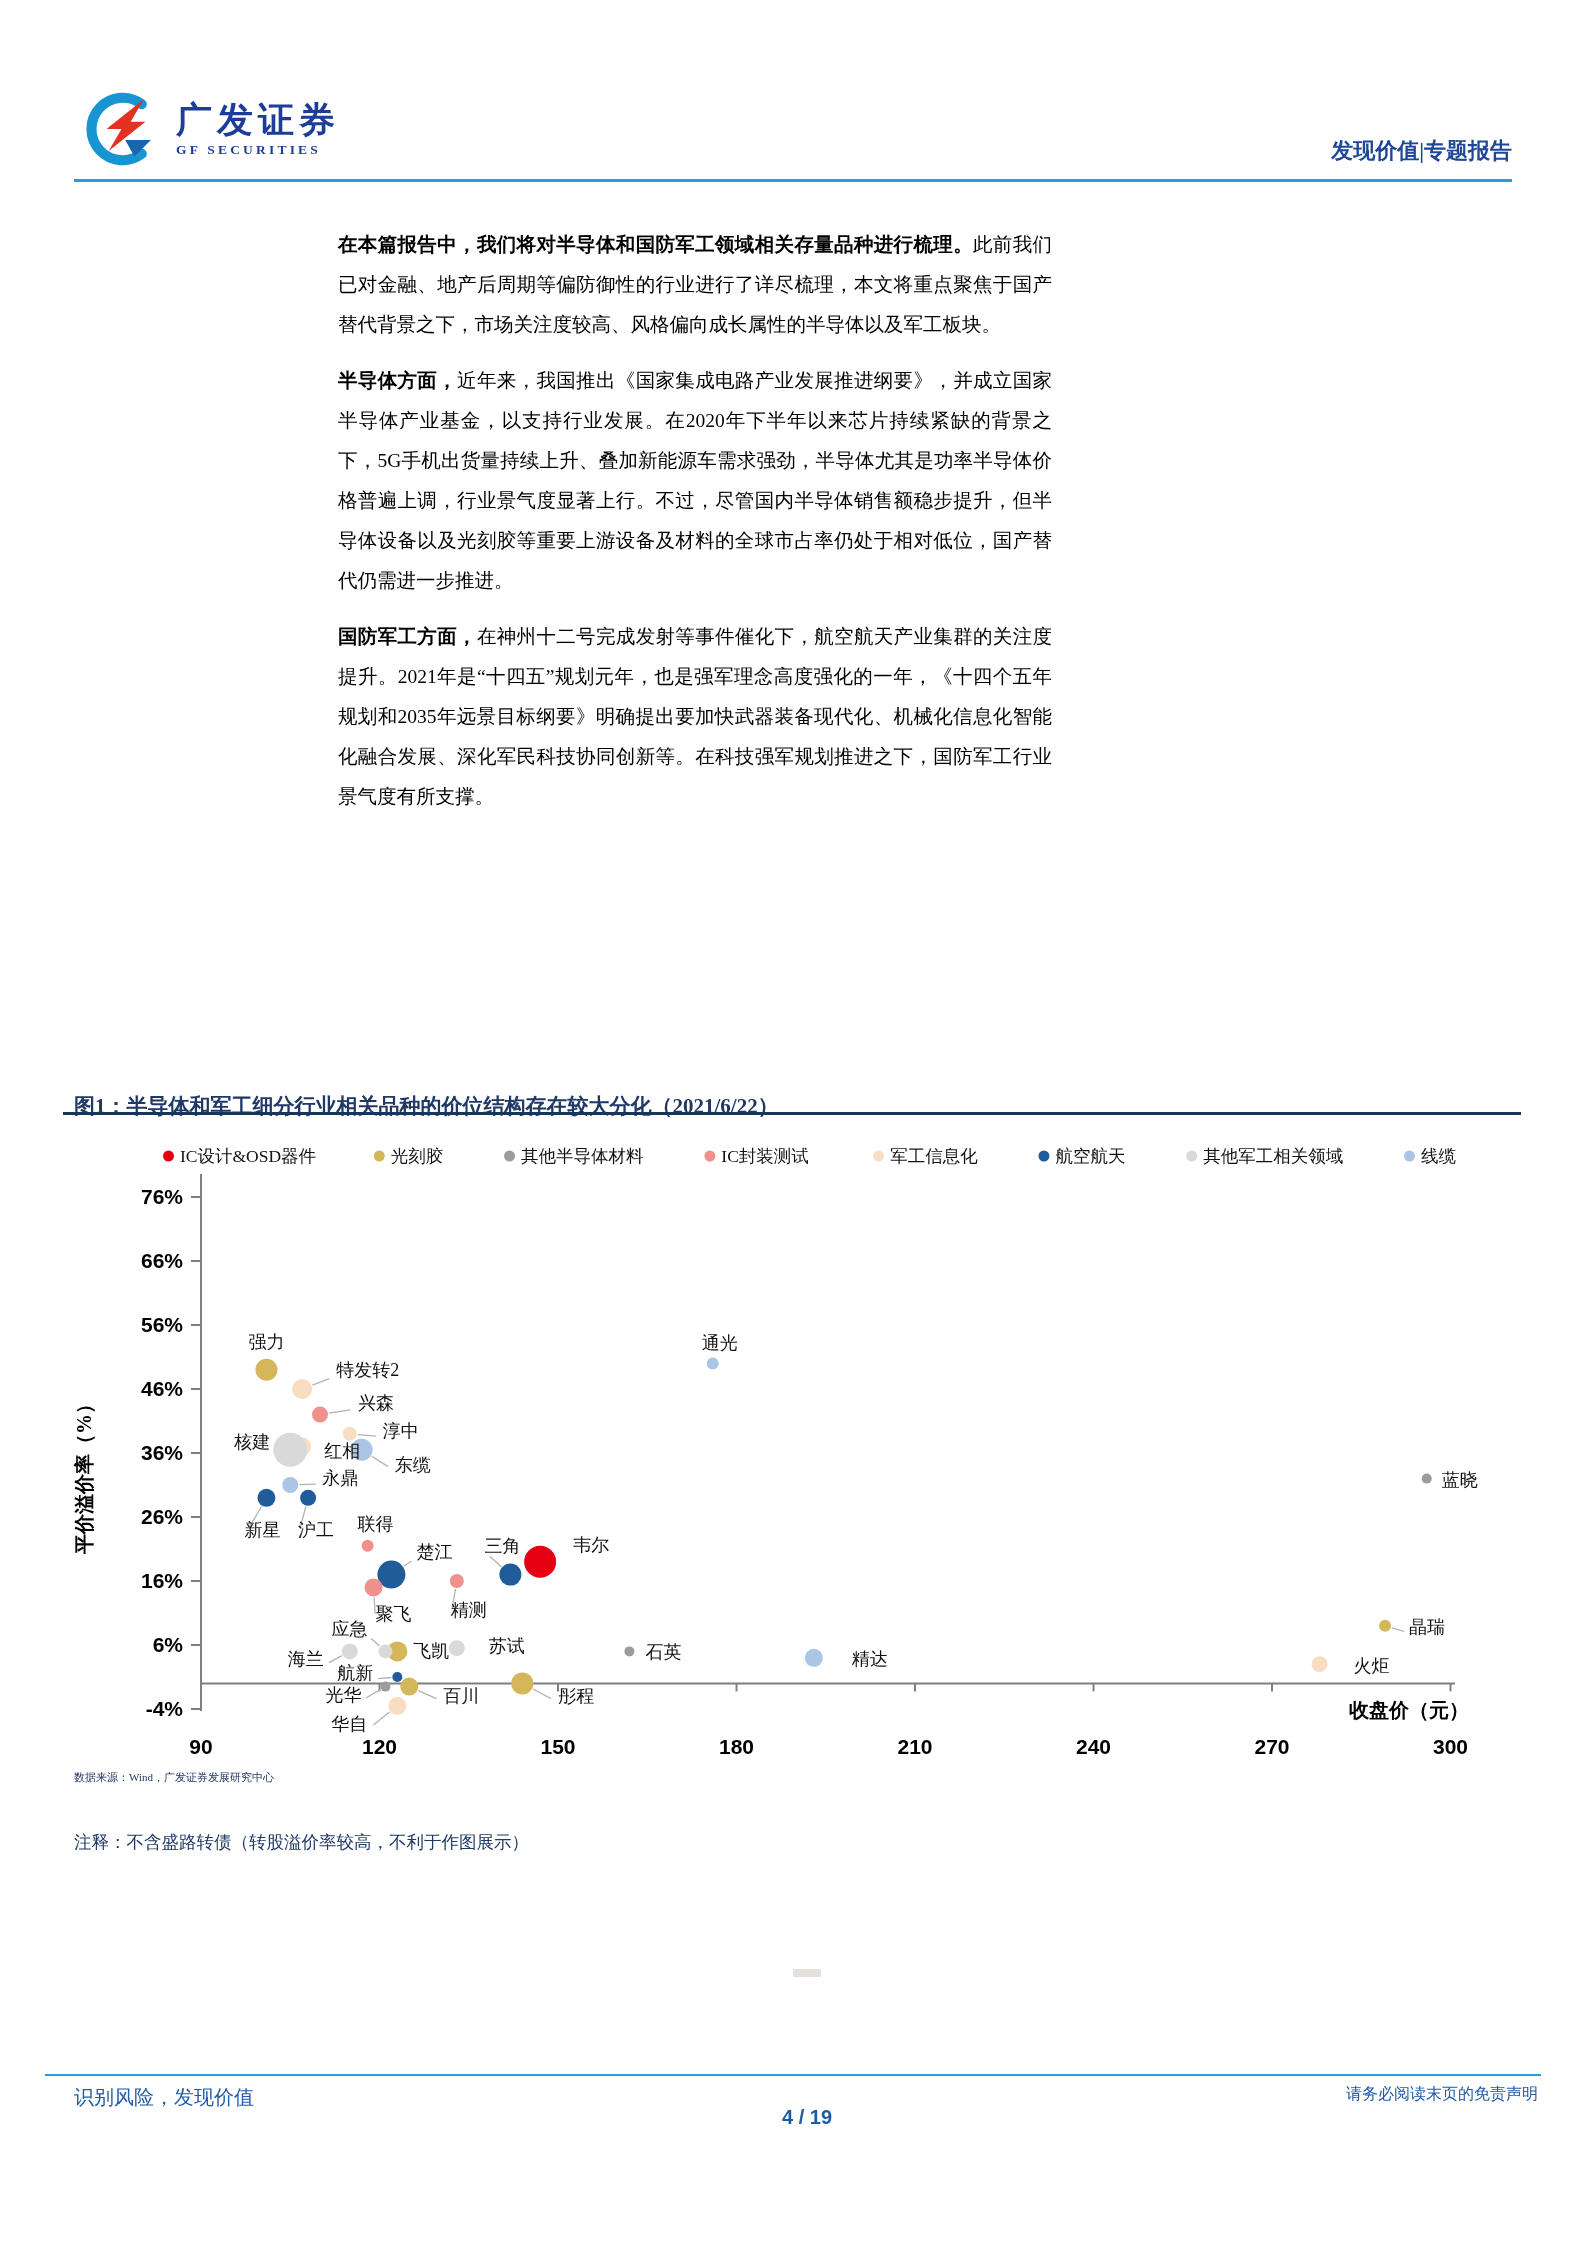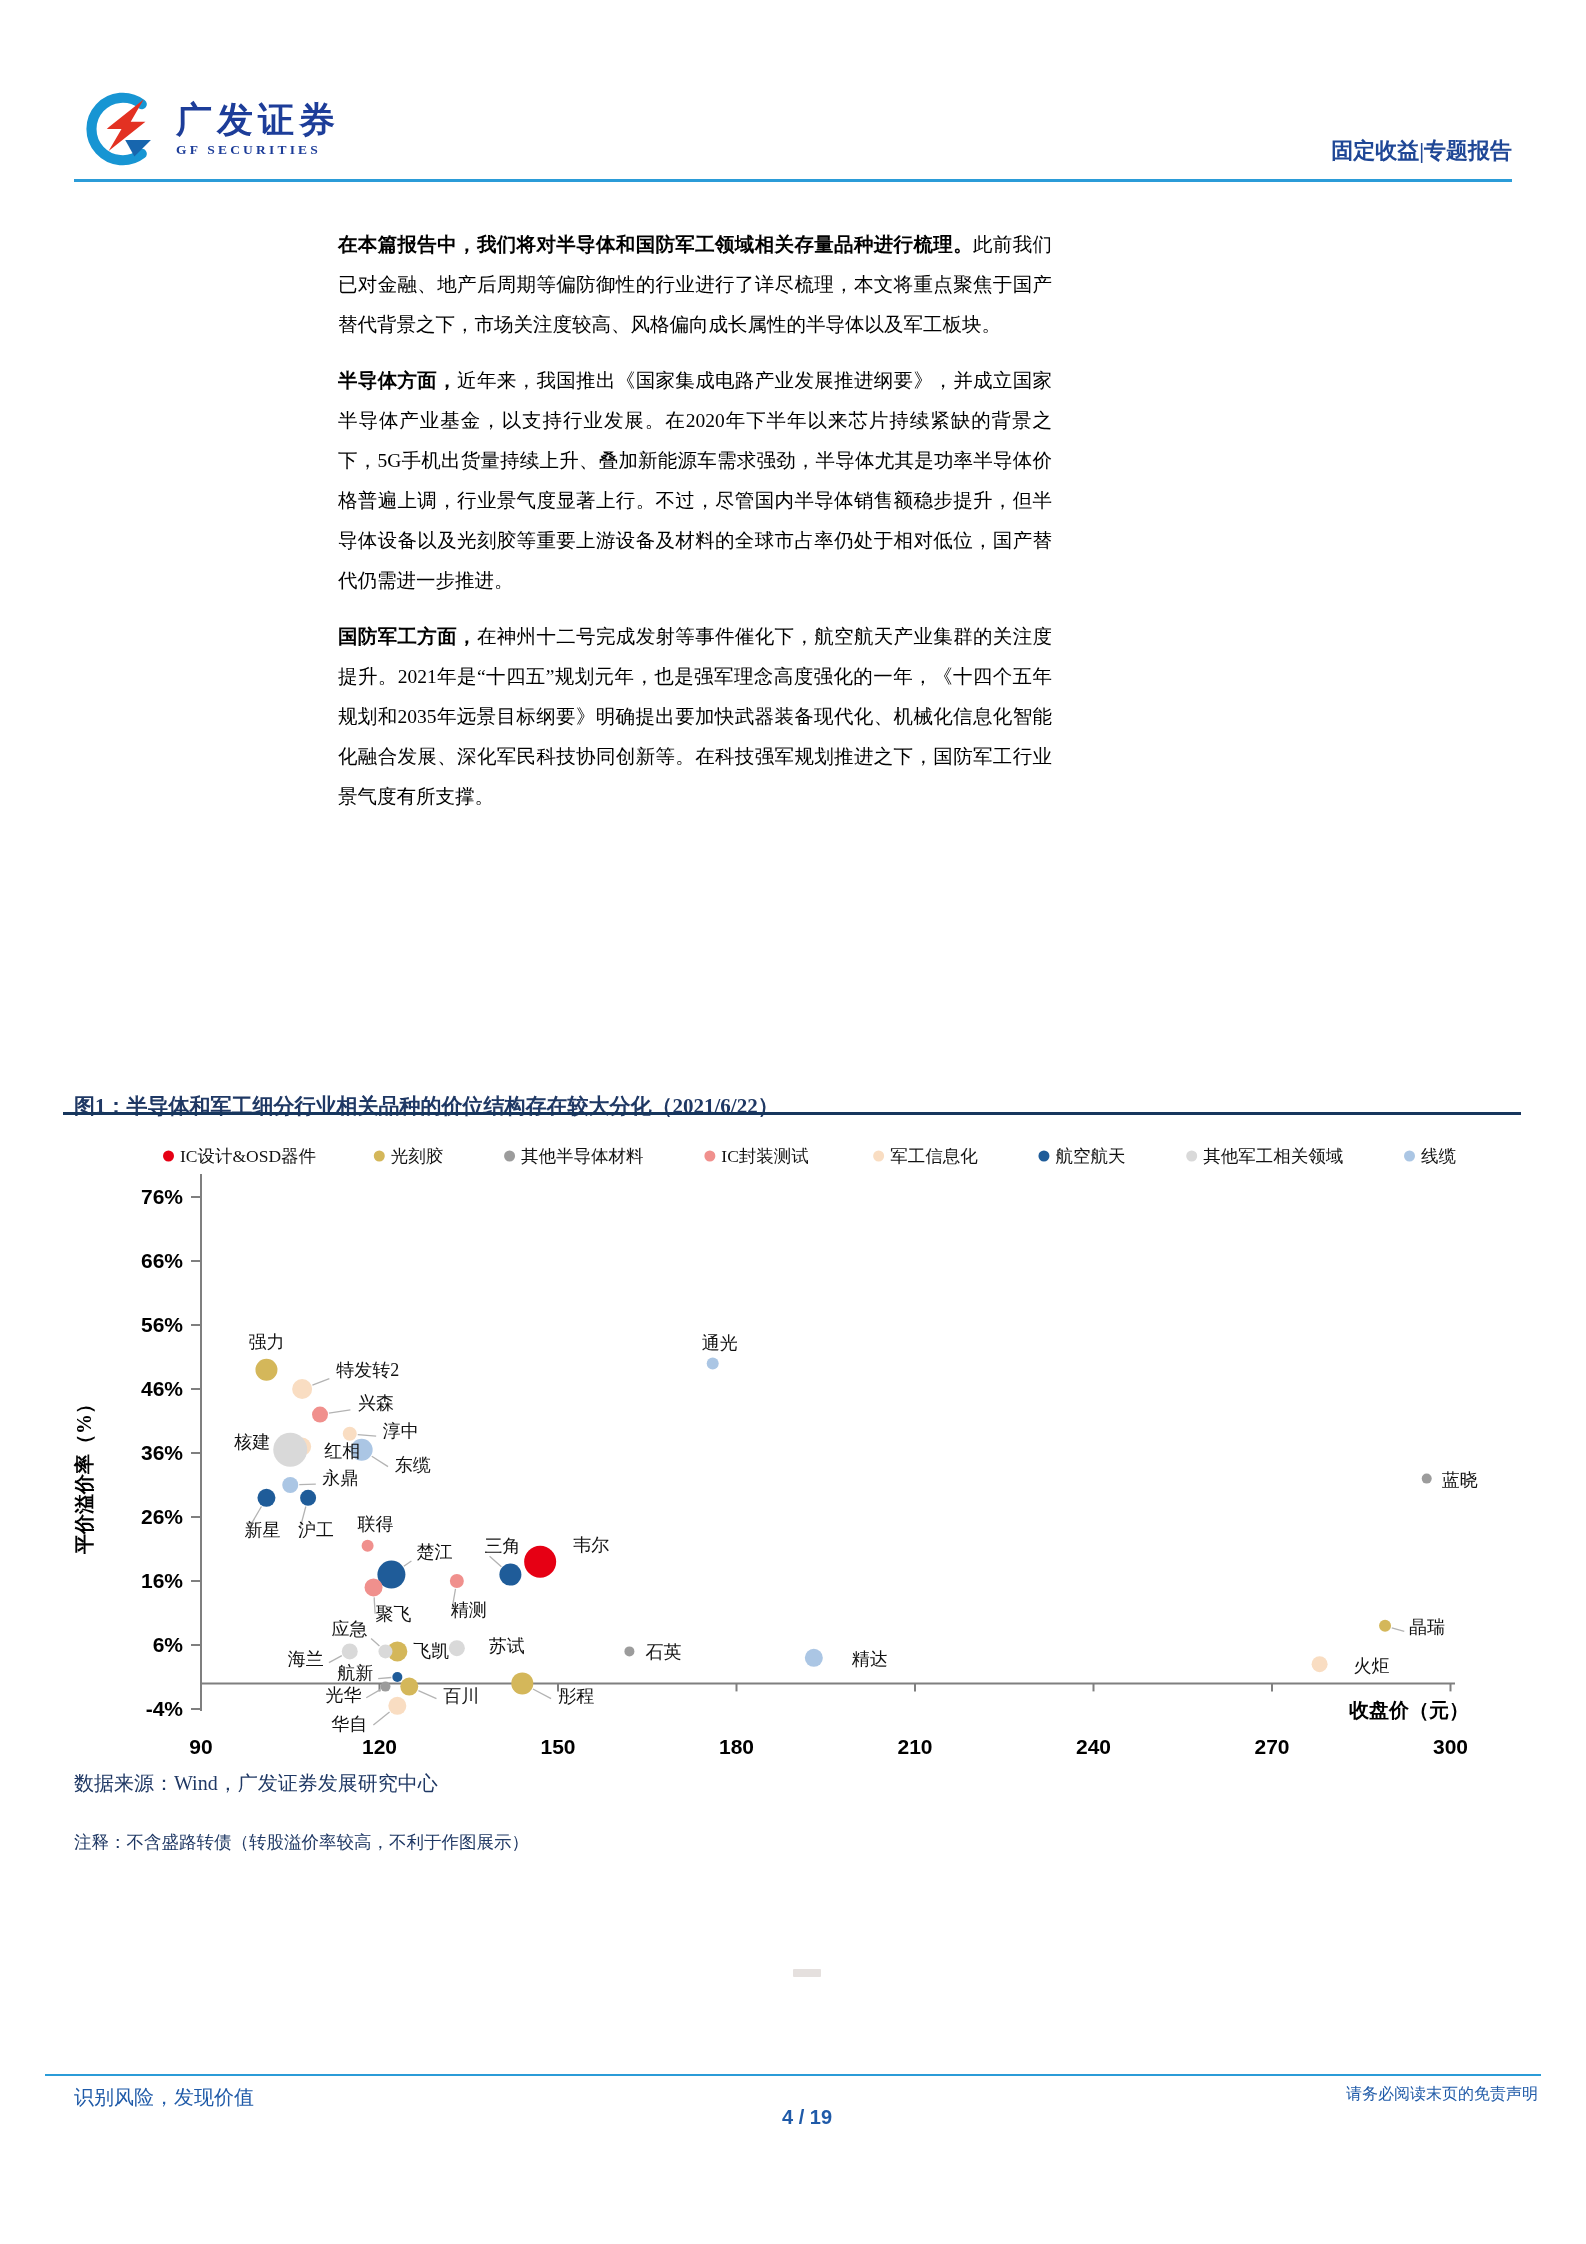--- a/index.html
+++ b/index.html
@@ -14,21 +14,21 @@
   
   .body-text{position:absolute;left:338px;top:225px;width:714px;font-size:19.5px;line-height:40px;text-align:justify;}
   .body-text p{margin:0 0 16px 0;}
   .body-text p.gap-lg{margin-top:34px;}
   .b{font-weight:700;}
   .u{text-decoration:underline;text-underline-offset:6px;text-decoration-thickness:1.5px;}
   
   .figure-title{position:absolute;left:74px;top:1076px;width:1450px;font-size:21px;font-weight:700;color:#1f3864;margin-top:16px;}
   .figure-rule{position:absolute;left:63px;top:1112px;width:1458px;height:2.5px;background:#17365d;}
   .chart-wrap{position:absolute;left:63px;top:1118px;width:1460px;height:655px;}
-  .fig-source{position:absolute;left:74px;top:1770px;font-size:20px;color:#1f3864;text-align:center;}
+  .fig-source{position:absolute;left:74px;top:1770px;font-size:11px;color:#1f3864;text-align:center;}
   .fig-note{position:absolute;left:74px;top:1830px;font-size:17.5px;color:#1f3864;}
   .tick{font-family:"Liberation Sans","DejaVu Sans",sans-serif;font-size:21px;font-weight:700;fill:#000;}
   .pt-label{font-family:"Liberation Serif","DejaVu Serif",serif;font-size:18px;fill:#111;}
   .lg-label{font-family:"Liberation Serif","DejaVu Serif",serif;font-size:17.5px;fill:#111;}
   .ax-title{font-family:"Liberation Serif","DejaVu Serif",serif;font-size:20px;font-weight:700;fill:#000;}
   
   .artifact{position:absolute;left:793px;top:1969px;width:28px;height:8px;background:#cfc7c2;opacity:.55;border-radius:1px;}
   
   .footer-rule{position:absolute;left:45px;top:2074px;width:1496px;height:2px;background:#2b9cd8;}
   .footer-left{position:absolute;left:74px;top:2084px;font-size:20px;color:#1f5aa8;}
@@ -45,21 +45,21 @@
     <svg viewBox="0 0 100 80" width="92" height="74" aria-hidden="true">
       <path d="M78 13 A34 34 0 1 0 78 67" fill="none" stroke="#1795d3" stroke-width="11" stroke-linecap="round"></path>
       <path d="M42 38 L80 8 L66 32 L82 32 L42 64 L56 40 L40 40 Z" fill="#e33122"></path>
       <path d="M60 52 L88 52 L70 70 Z" fill="#1766ae"></path>
     </svg>
     <div class="logo-text">
       <div class="cn">广发证券</div>
       <div class="en">GF SECURITIES</div>
     </div>
   </div>
-  <div class="header-right">固定收益|专题报告</div>
+  <div class="header-right">发现价值|专题报告</div>
   <div class="header-rule"></div>
 
   <div class="body-text">
       <p><span class="b">在本篇报告中，我们将对半导体和国防军工领域相关存量品种进行梳理。</span><span>此前我们已对金融、地产后周期等偏防御性的行业进行了详尽梳理，本文将重点聚焦于国产替代背景之下，市场关注度较高、风格偏向成长属性的半导体以及军工板块。</span></p>
       <p><span class="b">半导体方面，</span><span>近年来，我国推出《国家集成电路产业发展推进纲要》，并成立国家半导体产业基金，以支持行业发展。在2020年下半年以来芯片持续紧缺的背景之下，5G手机出货量持续上升、叠加新能源车需求强劲，半导体尤其是功率半导体价格普遍上调，行业景气度显著上行。不过，尽管国内半导体销售额稳步提升，但半导体设备以及光刻胶等重要上游设备及材料的全球市占率仍处于相对低位，国产替代仍需进一步推进。</span></p>
       <p><span class="b">国防军工方面，</span><span>在神州十二号完成发射等事件催化下，航空航天产业集群的关注度提升。2021年是“十四五”规划元年，也是强军理念高度强化的一年，《十四个五年规划和2035年远景目标纲要》明确提出要加快武器装备现代化、机械化信息化智能化融合发展、深化军民科技协同创新等。在科技强军规划推进之下，国防军工行业景气度有所支撑。</span></p>
     </div>
 
   <div class="figure-title">图1：半导体和军工细分行业相关品种的价位结构存在较大分化（2021/6/22）</div>
   <div class="figure-rule"></div>

